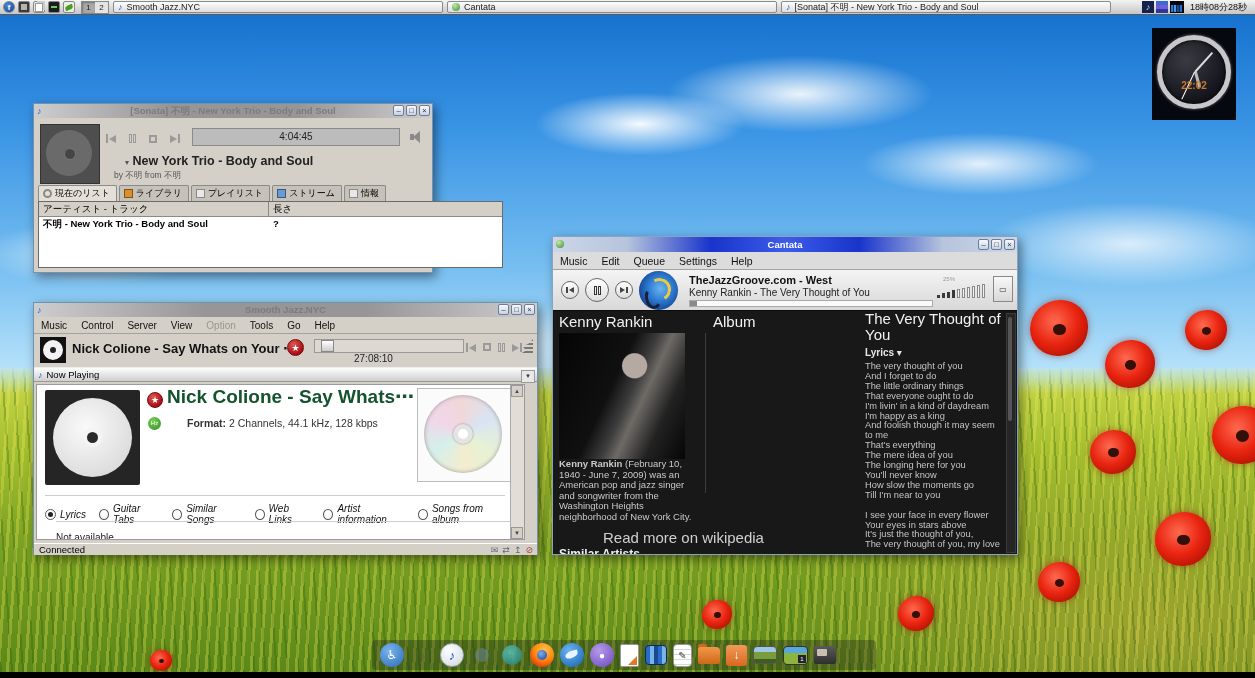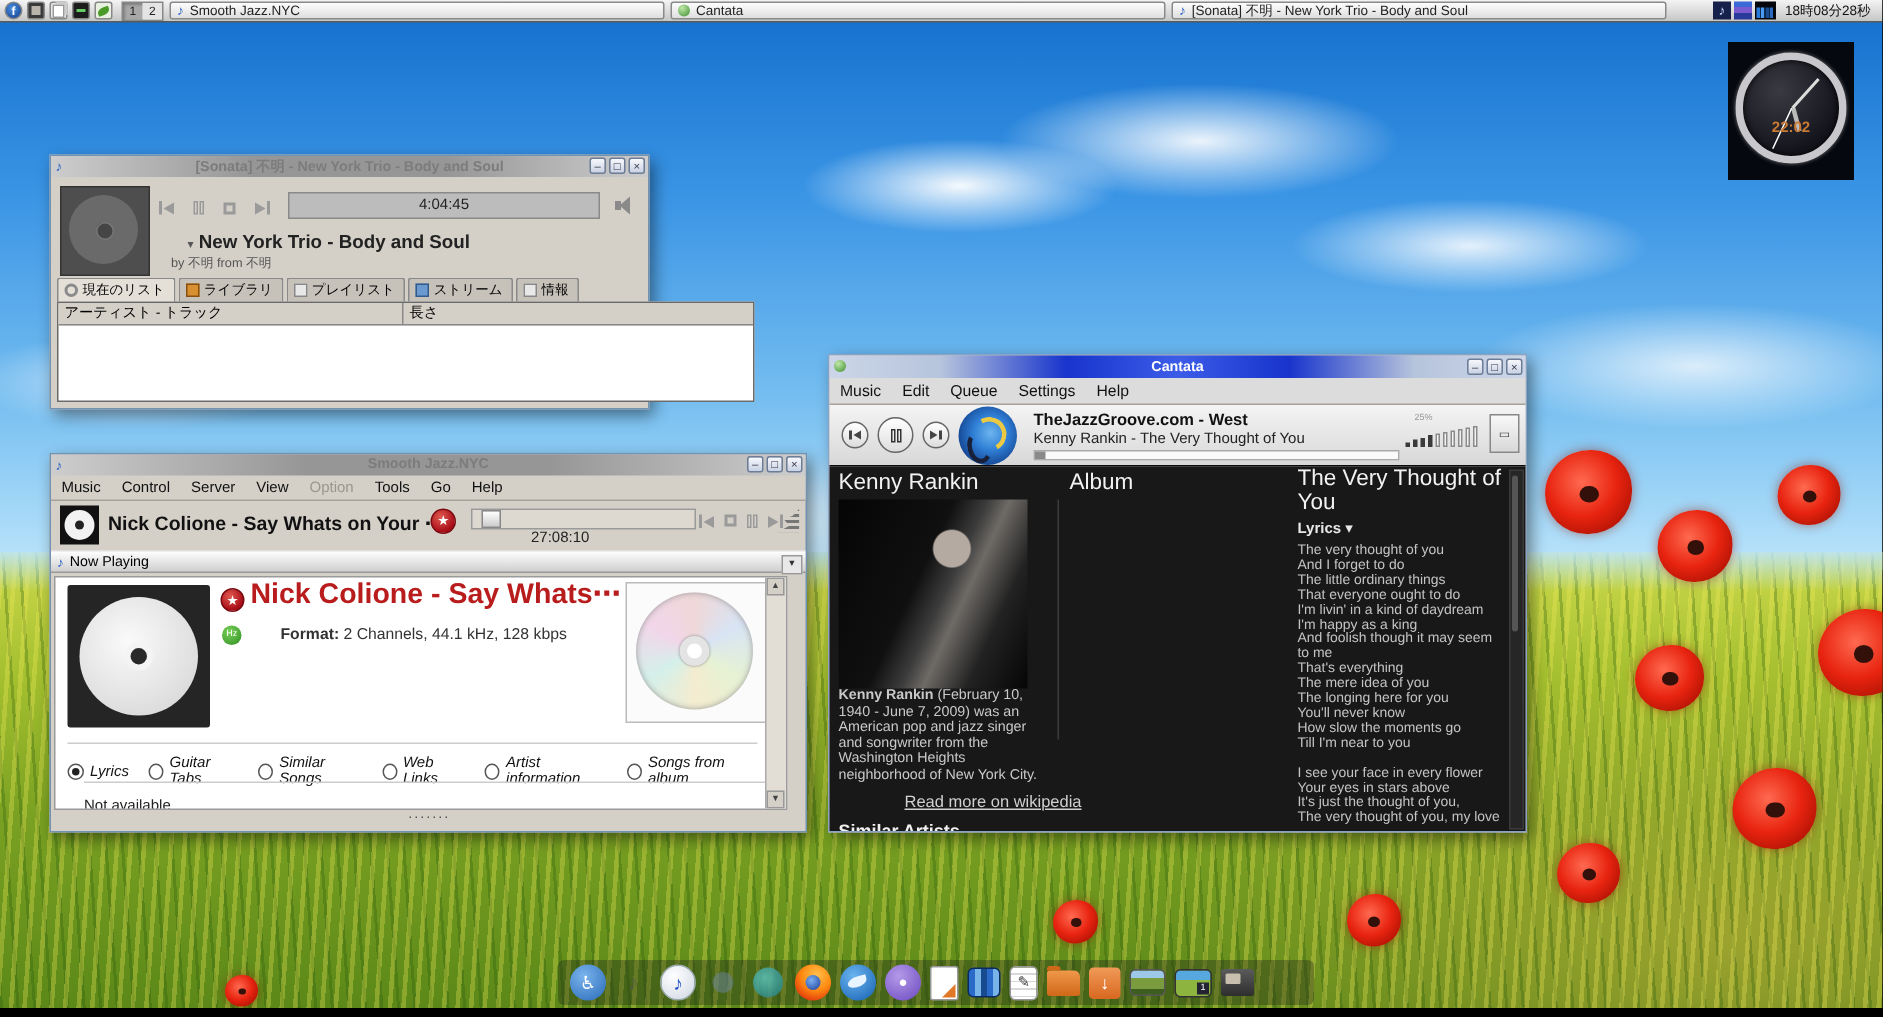--- a/index.html
+++ b/index.html
@@ -127,21 +127,21 @@
     clip-path:polygon(100% 0,100% 100%,0 100%,55% 72%,30% 45%,70% 30%);}
   .np-bar{position:absolute;left:0;top:64px;width:503px;height:15px;background:linear-gradient(#fdfdfd,#cfcfcf);
     border-top:1px solid #eee;border-bottom:1px solid #999;display:flex;align-items:center;font-size:9.5px;box-sizing:border-box;}
   .np-dd{position:absolute;right:2px;top:1.5px;width:12px;height:11px;border:1px solid #999;background:#e8e8e8;
     font-size:7px;text-align:center;line-height:10px;color:#333;}
   .sj-content{position:absolute;left:2px;top:81px;width:489px;height:156px;background:#fff;border:1px solid #9a9a9a;box-sizing:border-box;overflow:hidden;}
   .sj-art{position:absolute;left:8px;top:5px;width:95px;height:95px;background:#252525;border-radius:2px;}
   .sj-art i{position:absolute;left:8px;top:8px;width:79px;height:79px;border-radius:50%;background:radial-gradient(circle at 42% 38%,#fafafa,#dcdcdc 75%,#c8c8c8);}
   .sj-art b{position:absolute;left:38px;top:38px;width:19px;height:19px;border-radius:50%;background:#2a2a2a;border:4px solid #f4f4f4;box-sizing:border-box;}
   .sj-star2{position:absolute;left:110px;top:7px;width:16px;height:16px;font-size:9px;}
-  .sj-big{position:absolute;left:130px;top:0px;font-size:19px;font-weight:bold;color:#b91c1c;white-space:nowrap;}
+  .sj-big{position:absolute;left:130px;top:0px;font-size:19px;font-weight:bold;color:#14532d;white-space:nowrap;}
   .hz{position:absolute;left:111px;top:32px;width:13px;height:13px;border-radius:50%;background:radial-gradient(circle at 38% 32%,#7ad05a,#2e8e20);color:#fff;font-size:6px;line-height:13px;text-align:center;}
   .sj-fmt{position:absolute;left:131px;top:32px;font-size:10.5px;color:#333;padding-left:19px;}
   .sj-cd2{position:absolute;left:380px;top:3px;width:92px;height:92px;border:1px solid #bbb;background:#fbfbfb;}
   .sj-cd2 i{position:absolute;left:6px;top:6px;width:78px;height:78px;border-radius:50%;
     background:conic-gradient(#f0d8d8,#d8e4f4,#e6f2d4,#f4ecd0,#d4f0ea,#f2d6ea,#f0d8d8);box-shadow:inset 0 0 4px #999;}
   .sj-cd2 b{position:absolute;left:35px;top:35px;width:20px;height:20px;border-radius:50%;background:#fff;border:5px solid #e4e4e4;box-sizing:border-box;box-shadow:0 0 2px #888;}
   .sj-radios{position:absolute;left:8px;top:110px;display:flex;gap:13px;font-size:10px;color:#111;align-items:center;border-top:1px solid #ccc;width:460px;padding-top:7px;}
   .rad{display:flex;align-items:center;gap:4px;font-style:italic;}
   .rc{width:9px;height:9px;border:1px solid #555;border-radius:50%;background:#fff;position:relative;box-sizing:content-box;}
   .rc.on::after{content:"";position:absolute;left:2px;top:2px;width:5px;height:5px;border-radius:50%;background:#222;}
@@ -174,21 +174,21 @@
   .vb.f{background:#3a3a3a;} .vb.e{border:1px solid #8a8a8a;background:#f2f2f2;}
   .ca-scr{position:absolute;left:440px;top:6px;width:18px;height:24px;border:1px solid #888;background:linear-gradient(#f8f8f8,#d8d8d8);
     display:flex;align-items:center;justify-content:center;font-size:8px;color:#333;}
   .ca-main{position:absolute;left:0;top:74px;width:464px;height:243px;background:#181818;overflow:hidden;color:#e8e8e8;box-sizing:border-box;}
   .ca-h1{font-size:15px;color:#f2f2f2;}
   .ca-photo{position:absolute;left:6px;top:22px;width:126px;height:126px;
     background:
       radial-gradient(circle at 60% 26%,#b4aaa2 0 10%,rgba(0,0,0,0) 11%),
       linear-gradient(115deg,#050505 0%,#101010 42%,#3c3c3c 54%,#6e6a66 62%,#222 78%,#050505 100%);}
   .ca-bio{position:absolute;left:6px;top:148px;width:142px;font-size:9.5px;line-height:10.6px;color:#c9c9c9;}
-  .ca-link{position:absolute;left:6px;top:218px;font-size:11px;color:#d0d0d0;text-decoration:underline;padding-left:44px;}
+  .ca-link{position:absolute;left:6px;top:218px;font-size:15px;color:#d0d0d0;padding-left:44px;}
   .ca-foot{position:absolute;left:6px;top:236px;font-size:12px;font-weight:bold;color:#f0f0f0;}
   .ca-div{position:absolute;left:152px;top:22px;width:1px;height:160px;background:#3c3c3c;}
   .ca-albumh{position:absolute;left:160px;top:2px;}
   .ca-trackh{position:absolute;left:312px;top:0px;width:140px;font-size:15px;line-height:16px;color:#f2f2f2;}
   .ca-lyl{position:absolute;left:312px;top:36px;font-size:10px;font-weight:bold;color:#e8e8e8;}
   .ca-lyr{position:absolute;left:312px;top:51px;width:142px;font-size:9.3px;line-height:9.9px;color:#c4c4c4;white-space:pre-line;}
   .ca-sb{position:absolute;right:1px;top:2px;width:8px;height:238px;background:#262626;border:1px solid #3a3a3a;}
   .ca-sb i{position:absolute;left:1px;top:3px;width:4px;height:104px;background:#555;border-radius:2px;}
   
   .dock{position:absolute;left:372px;top:640px;width:504px;height:30px;background:rgba(25,25,25,.32);
@@ -348,20 +348,24 @@
       <span class="sn-tab">
           <span class="tabico ico-inf"></span>
           <span>情報</span>
         </span>
     </div>
     <div class="sn-table">
       <div class="sn-th">
         <span class="sn-c1">アーティスト - トラック</span>
         <span>長さ</span>
       </div>
+      <div class="sn-row">
+        <span class="sn-c1" style="border-right:none">不明 - New York Trio - Body and Soul</span>
+        <span>?</span>
+      </div>
     </div>
   </div>
 
   <div class="win" style="left:33px;top:302px;width:505px;height:253px">
     <div class="tbar">
       <span class="ticn">♪</span>
       <span class="tttl">Smooth Jazz.NYC</span>
       <span class="wbtns">
         <span class="wb">–</span>
         <span class="wb">□</span>
@@ -450,20 +454,29 @@
             <span>Songs from album</span>
           </span>
       </div>
       <div class="sj-na">Not available</div>
       <div class="sj-sb">
         <span class="sb-btn" style="top:0">▲</span>
         <span class="sb-btn" style="bottom:0">▼</span>
       </div>
     </div>
     <div class="sj-dots">·······</div>
+    <div class="sj-status">
+      <span style="margin-left:5px">Connected</span>
+      <span class="st-icons">
+        <span>✉</span>
+        <span>⇄</span>
+        <span>↥</span>
+        <span class="off">⊘</span>
+      </span>
+    </div>
   </div>
 
   <div class="win" style="left:552px;top:236px;width:466px;height:319px;border-color:#8aa2c4">
     <div class="tbar active ca-tbar">
       <span class="cgreen" style="position:absolute;left:3px;top:3px"></span>
       <span class="tttl" style="top:2px">Cantata</span>
       <span class="wbtns" style="top:2px">
         <span class="wb">–</span>
         <span class="wb">□</span>
         <span class="wb">×</span>

